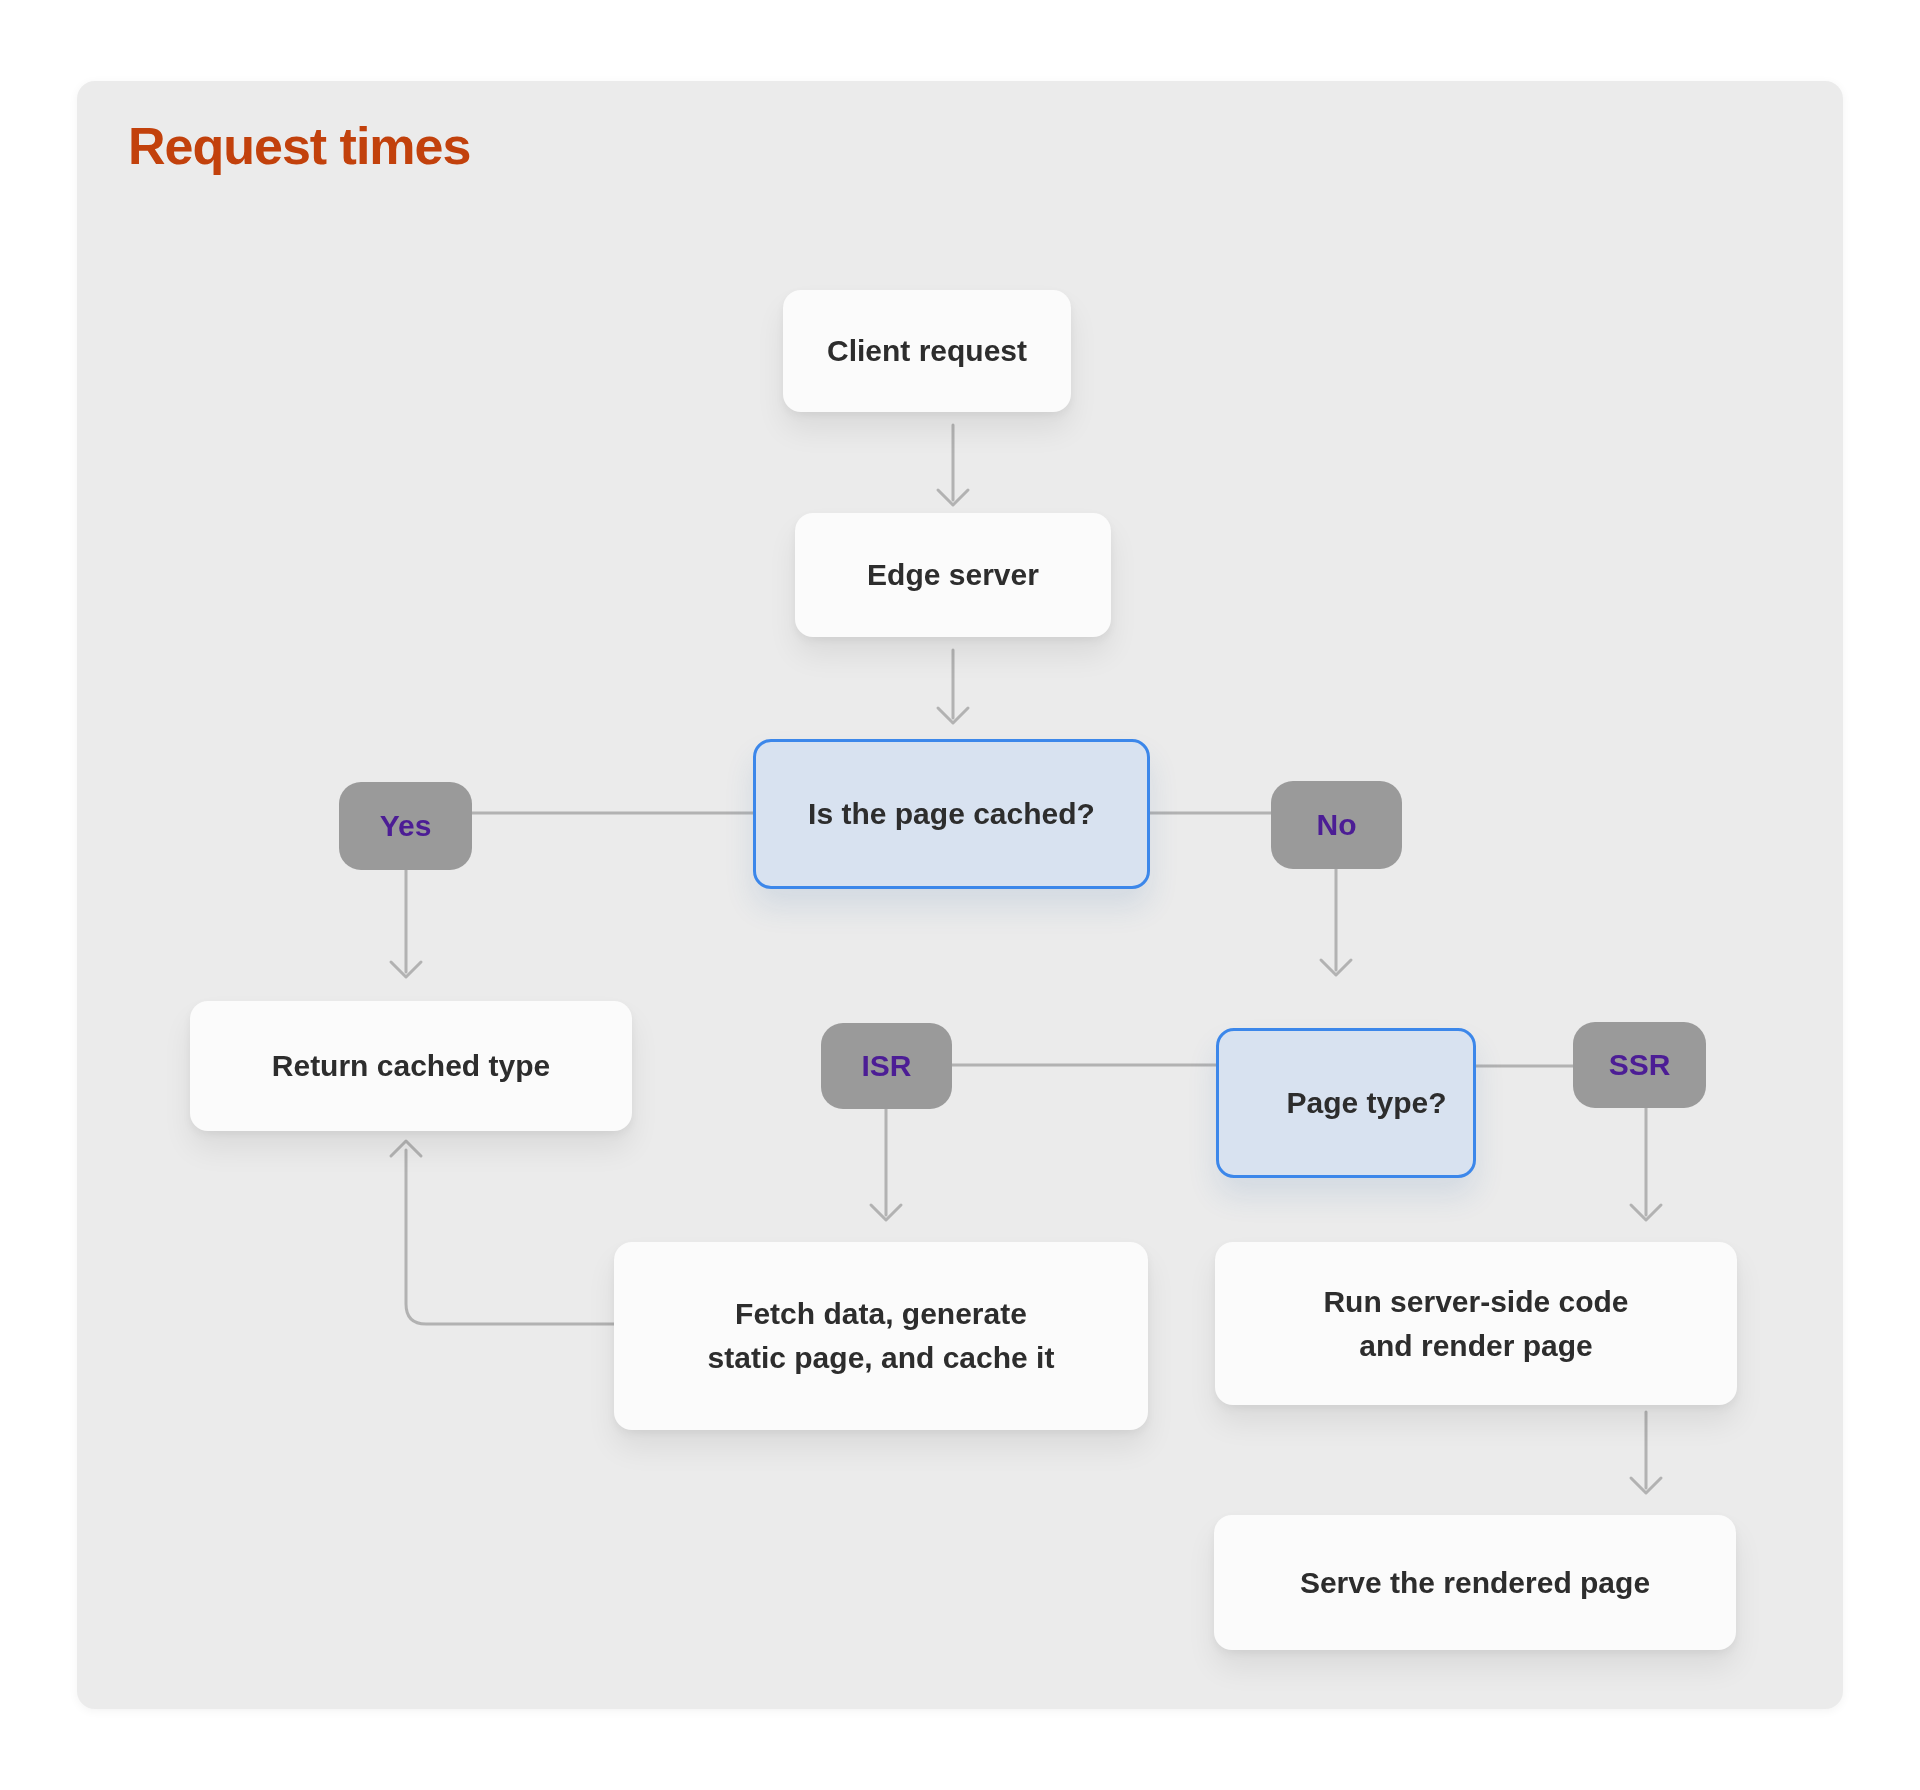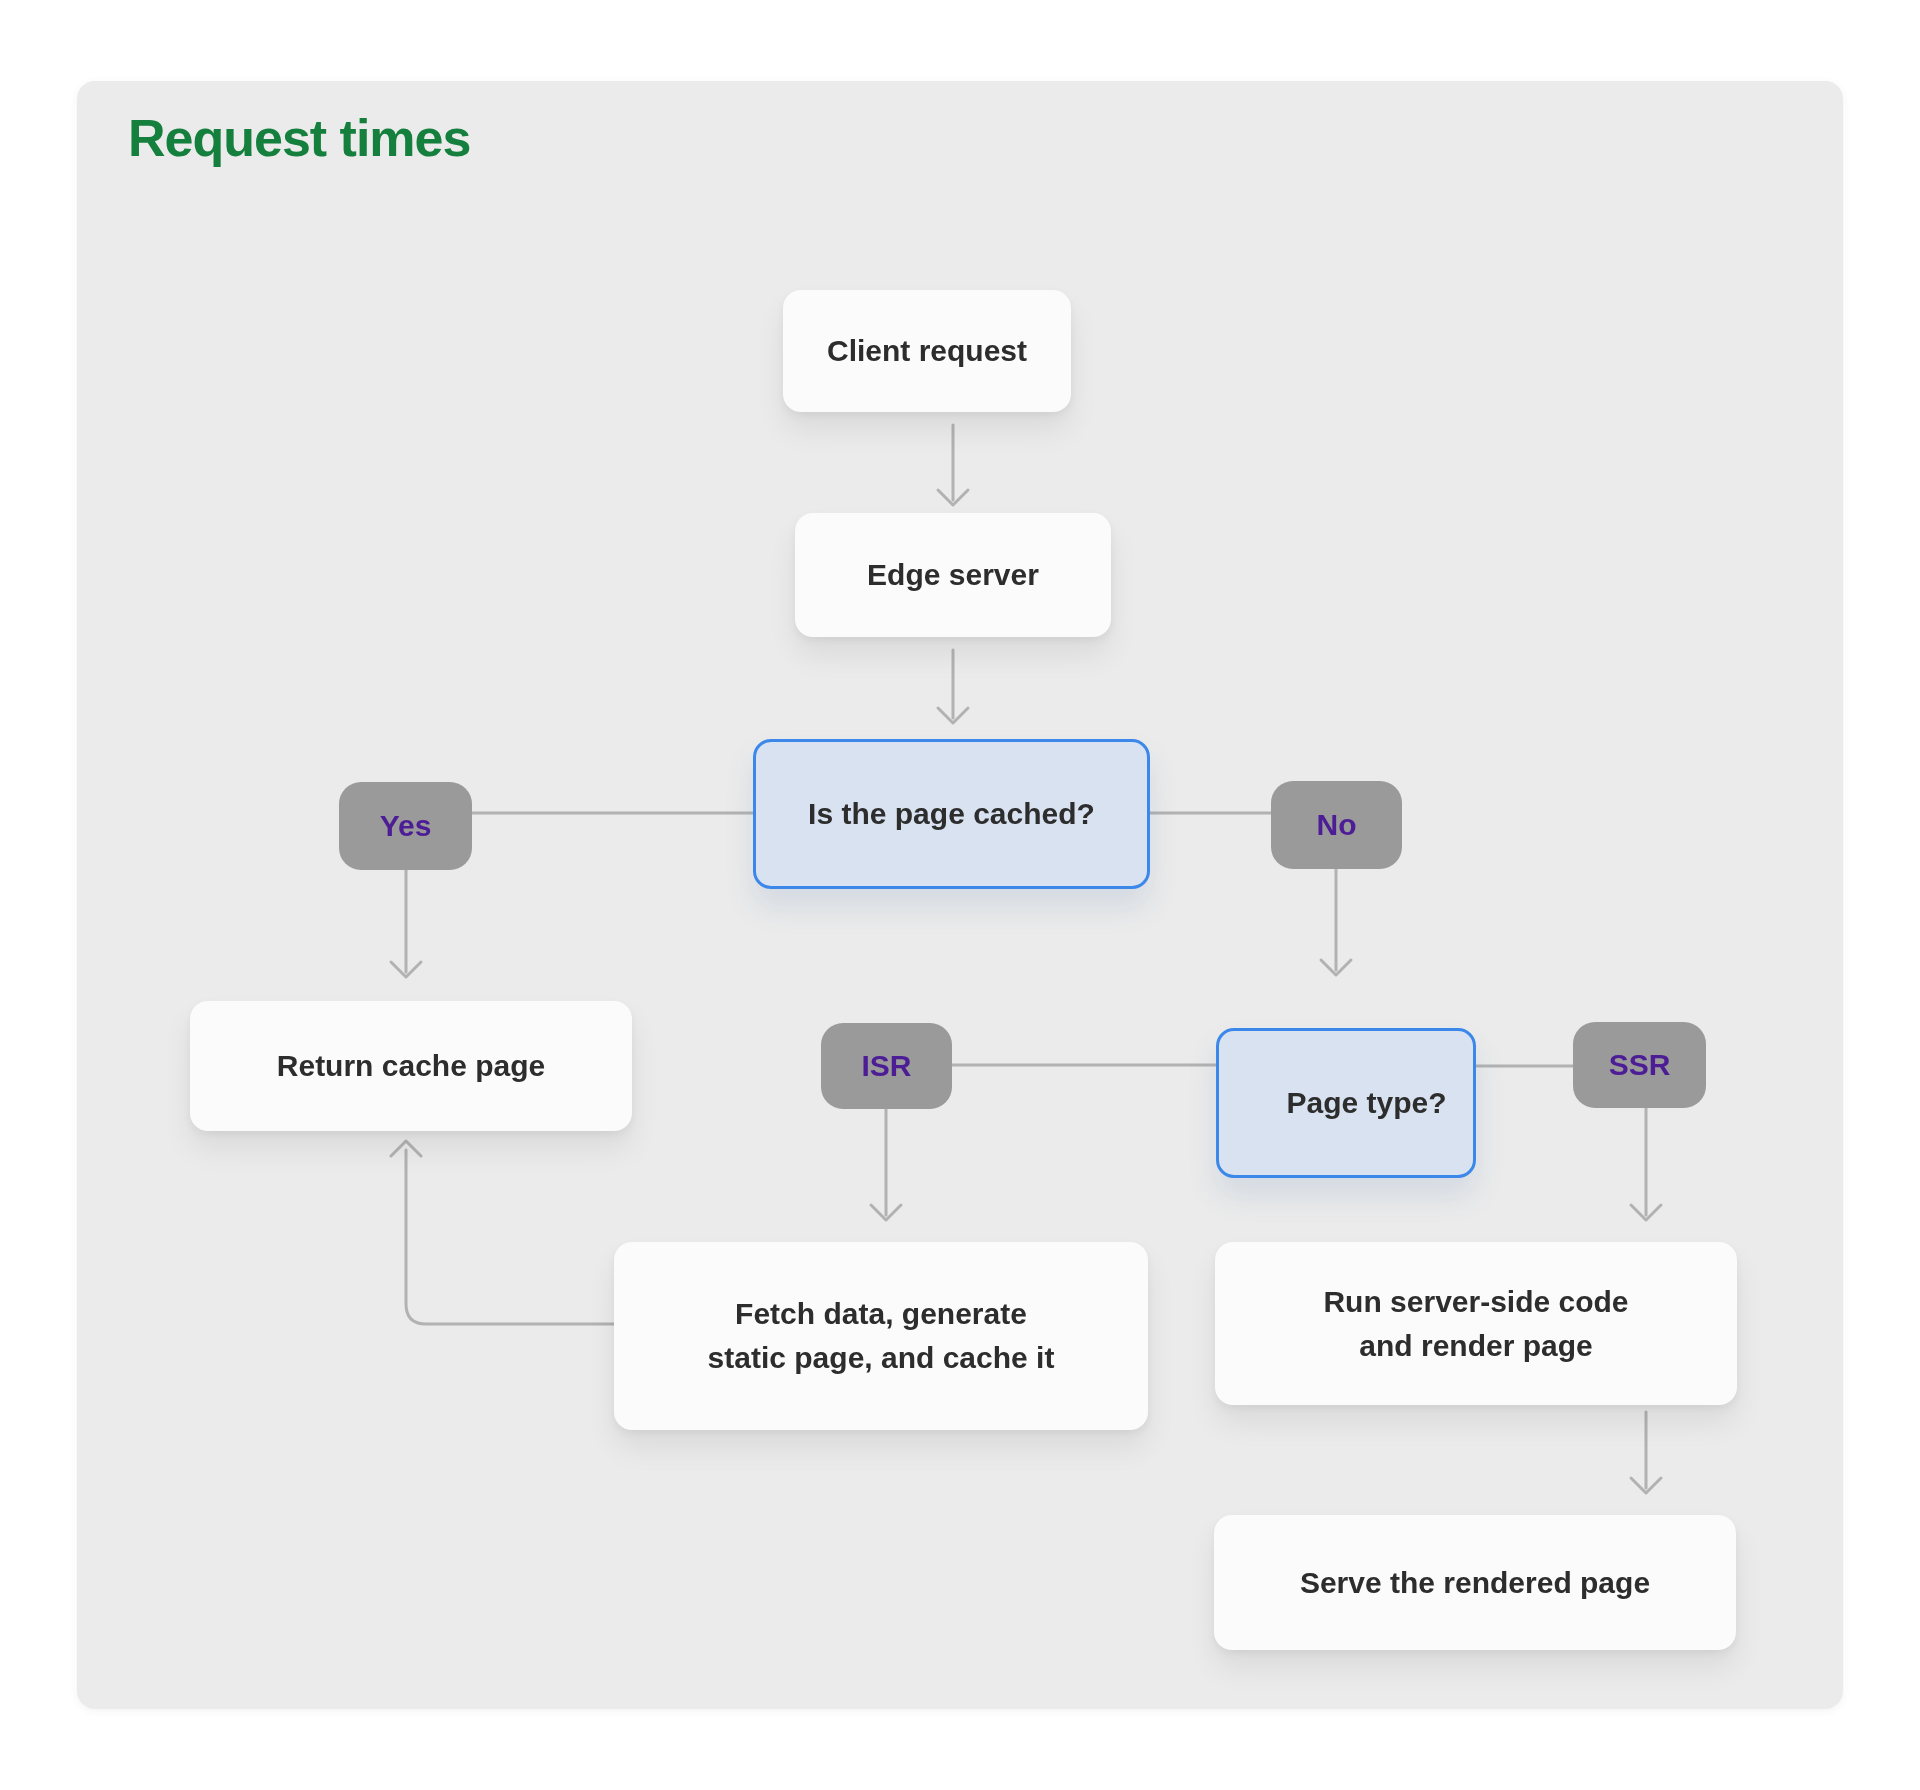--- a/index.html
+++ b/index.html
@@ -12,25 +12,25 @@
   }
   .card{
     position:absolute;
     left:77px;top:81px;width:1766px;height:1628px;
     background:#ebebeb;
     border-radius:18px;
     box-shadow:0 2px 10px rgba(0,0,0,0.05);
   }
   .title{
     position:absolute;
-    left:128px;top:108px;
+    left:128px;top:116px;
     font-size:52px;
     font-weight:800;
     letter-spacing:-1px;
-    color:#15803d;
+    color:#c2410c;
   }
   svg.wires{
     position:absolute;left:0;top:0;width:1920px;height:1790px;
     pointer-events:none;
   }
   .node{
     position:absolute;
     box-sizing:border-box;
     display:flex;align-items:center;justify-content:center;
     text-align:center;
@@ -117,21 +117,21 @@
 
   <div class="pill" style="left:339px;top:782px;width:133px;height:88px;">
     <span>Yes</span>
   </div>
 
   <div class="pill" style="left:1271px;top:781px;width:131px;height:88px;">
     <span>No</span>
   </div>
 
   <div class="node" style="left:190px;top:1001px;width:442px;height:130px;">
-    <span>Return cache page</span>
+    <span>Return cached type</span>
   </div>
 
   <div class="node blue" style="left:1216px;top:1028px;width:260px;height:150px;padding-left:41px;">
     <span>Page type?</span>
   </div>
 
   <div class="pill" style="left:821px;top:1023px;width:131px;height:86px;">
     <span>ISR</span>
   </div>
 

